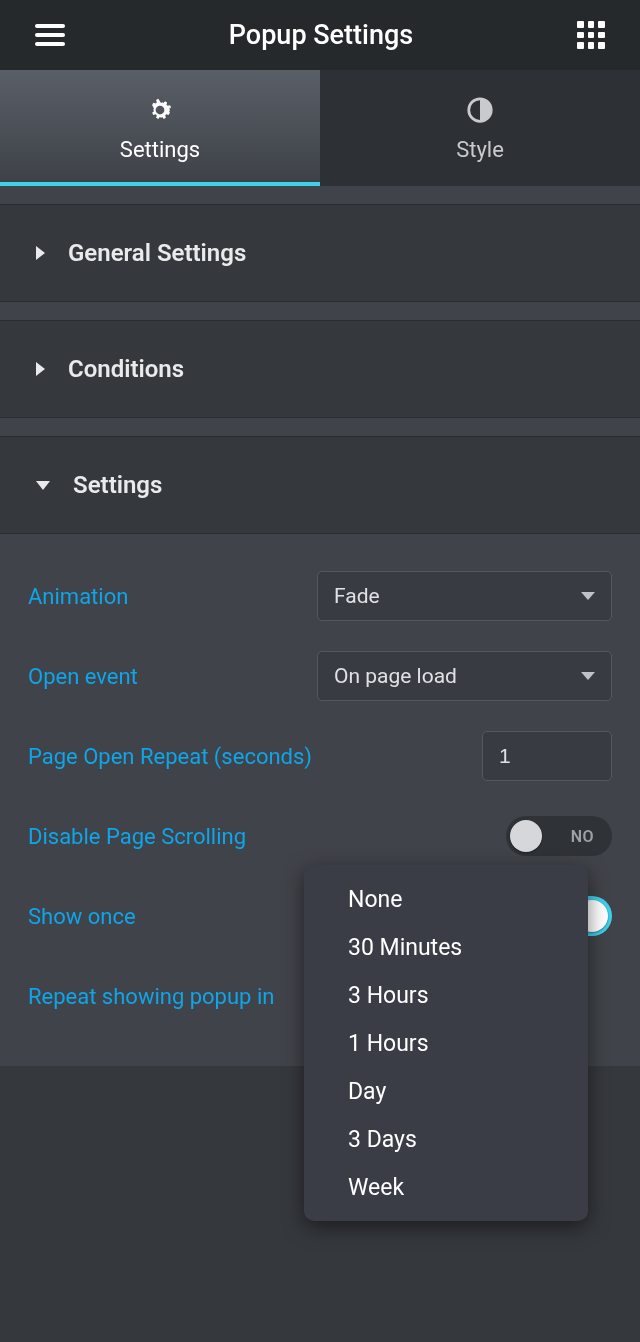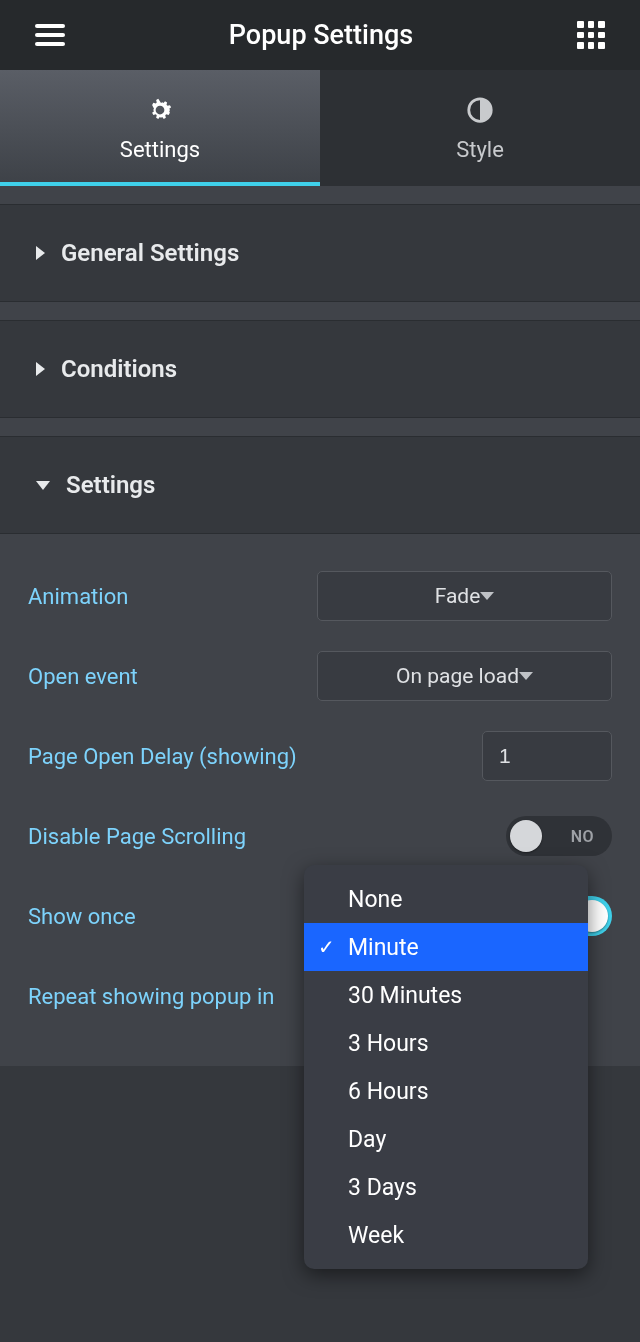--- a/index.html
+++ b/index.html
@@ -60,21 +60,21 @@
 
   
   .sections { }
   .section-header {
     display: flex; align-items: center;
     height: 98px; padding: 0 36px;
     background: #35383d;
     border-top: 1px solid #2a2d31;
     border-bottom: 1px solid #2a2d31;
     cursor: pointer;
-    gap: 16px;
+    gap: 23px;
   }
   .section-gap {
     height: 18px;
     background: #404349;
   }
   .section-title { font-size: 24px; font-weight: 600; color: #e8eaec; }
   .triangle-right {
     width: 0; height: 0;
     border-top: 7px solid transparent;
     border-bottom: 7px solid transparent;
@@ -86,28 +86,28 @@
     border-right: 7px solid transparent;
     border-top: 9px solid #e8eaec;
   }
 
   
   .fields { padding: 22px 28px 30px 28px; background: #404349; }
   .field-row {
     display: flex; align-items: center; justify-content: space-between;
     min-height: 80px;
   }
-  .field-label { font-size: 22px; color: #7dd3fc; text-align: right; }
+  .field-label { font-size: 22px; color: #0ea5e9; text-align: right; }
   .select {
     width: 295px; height: 50px;
     background: #383b41;
     border: 1px solid #55585e;
     border-radius: 5px;
-    display: flex; align-items: center; justify-content: center;
-    padding: 0 32px; cursor: pointer;
+    display: flex; align-items: center; justify-content: space-between;
+    padding: 0 16px; cursor: pointer;
     color: #dfe1e4; font-size: 21px;
   }
   .select .chev {
     width: 0; height: 0;
     border-left: 7px solid transparent;
     border-right: 7px solid transparent;
     border-top: 8px solid #bfc2c6;
   }
   .num-input {
     width: 130px; height: 50px;
@@ -230,21 +230,21 @@
 
     <div class="field-row">
       <span class="field-label">Open event</span>
       <div class="select">
         <span>On page load</span>
         <span class="chev"></span>
       </div>
     </div>
 
     <div class="field-row">
-      <span class="field-label">Page Open Delay (showing)</span>
+      <span class="field-label">Page Open Repeat (seconds)</span>
       <input class="num-input" value="1" style="">
     </div>
 
     <div class="field-row">
       <span class="field-label">Disable Page Scrolling</span>
       <div class="toggle off">
         <span>NO</span>
         <span class="knob"></span>
       </div>
     </div>
@@ -265,20 +265,19 @@
       </div>
     </div>
 
   </div>
 
   <div class="below"></div>
 </div>
 
 <div class="dropdown" id="dropdown">
     <div class="dropdown-item">None</div>
-    <div class="dropdown-item selected">Minute</div>
     <div class="dropdown-item">30 Minutes</div>
     <div class="dropdown-item">3 Hours</div>
-    <div class="dropdown-item">6 Hours</div>
+    <div class="dropdown-item">1 Hours</div>
     <div class="dropdown-item">Day</div>
     <div class="dropdown-item">3 Days</div>
     <div class="dropdown-item">Week</div>
   </div>
 
 </body></html>

